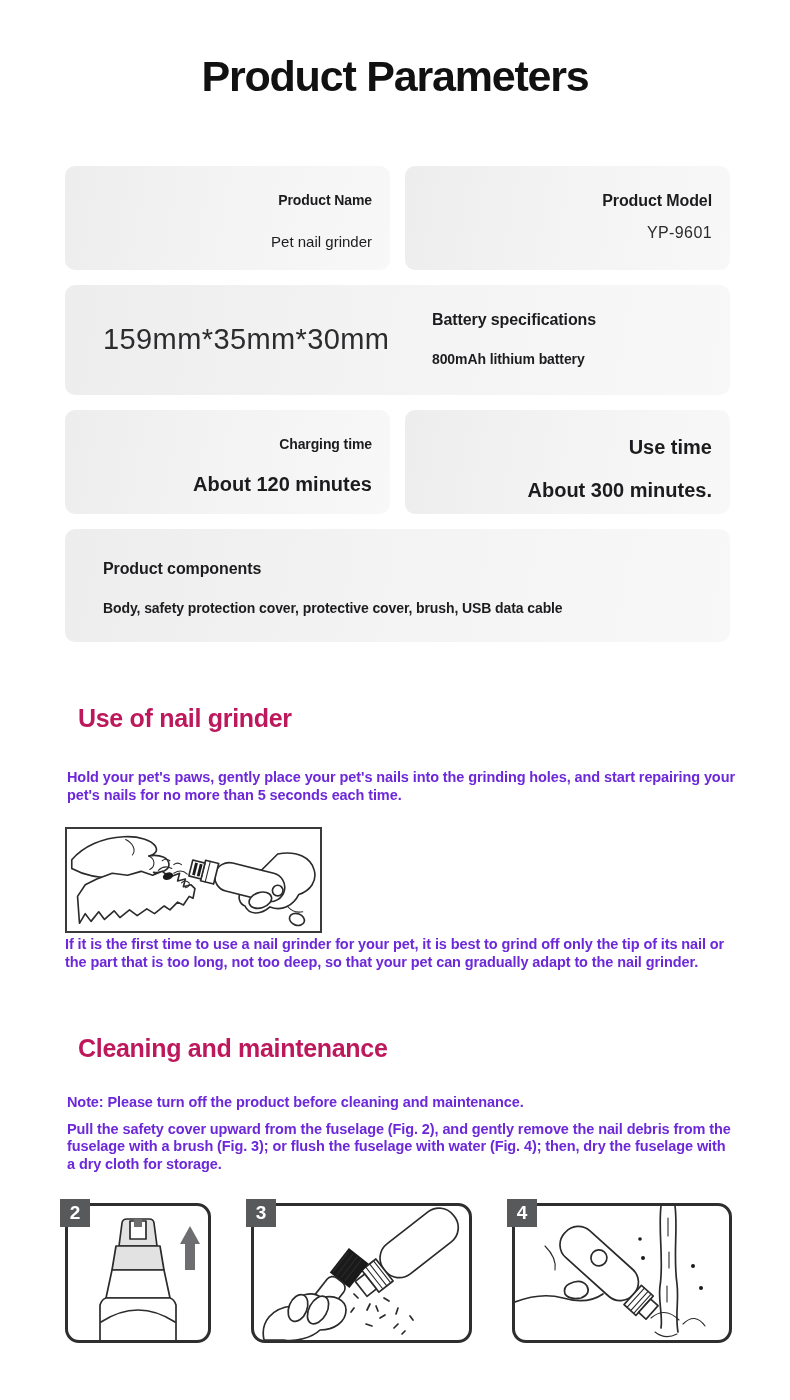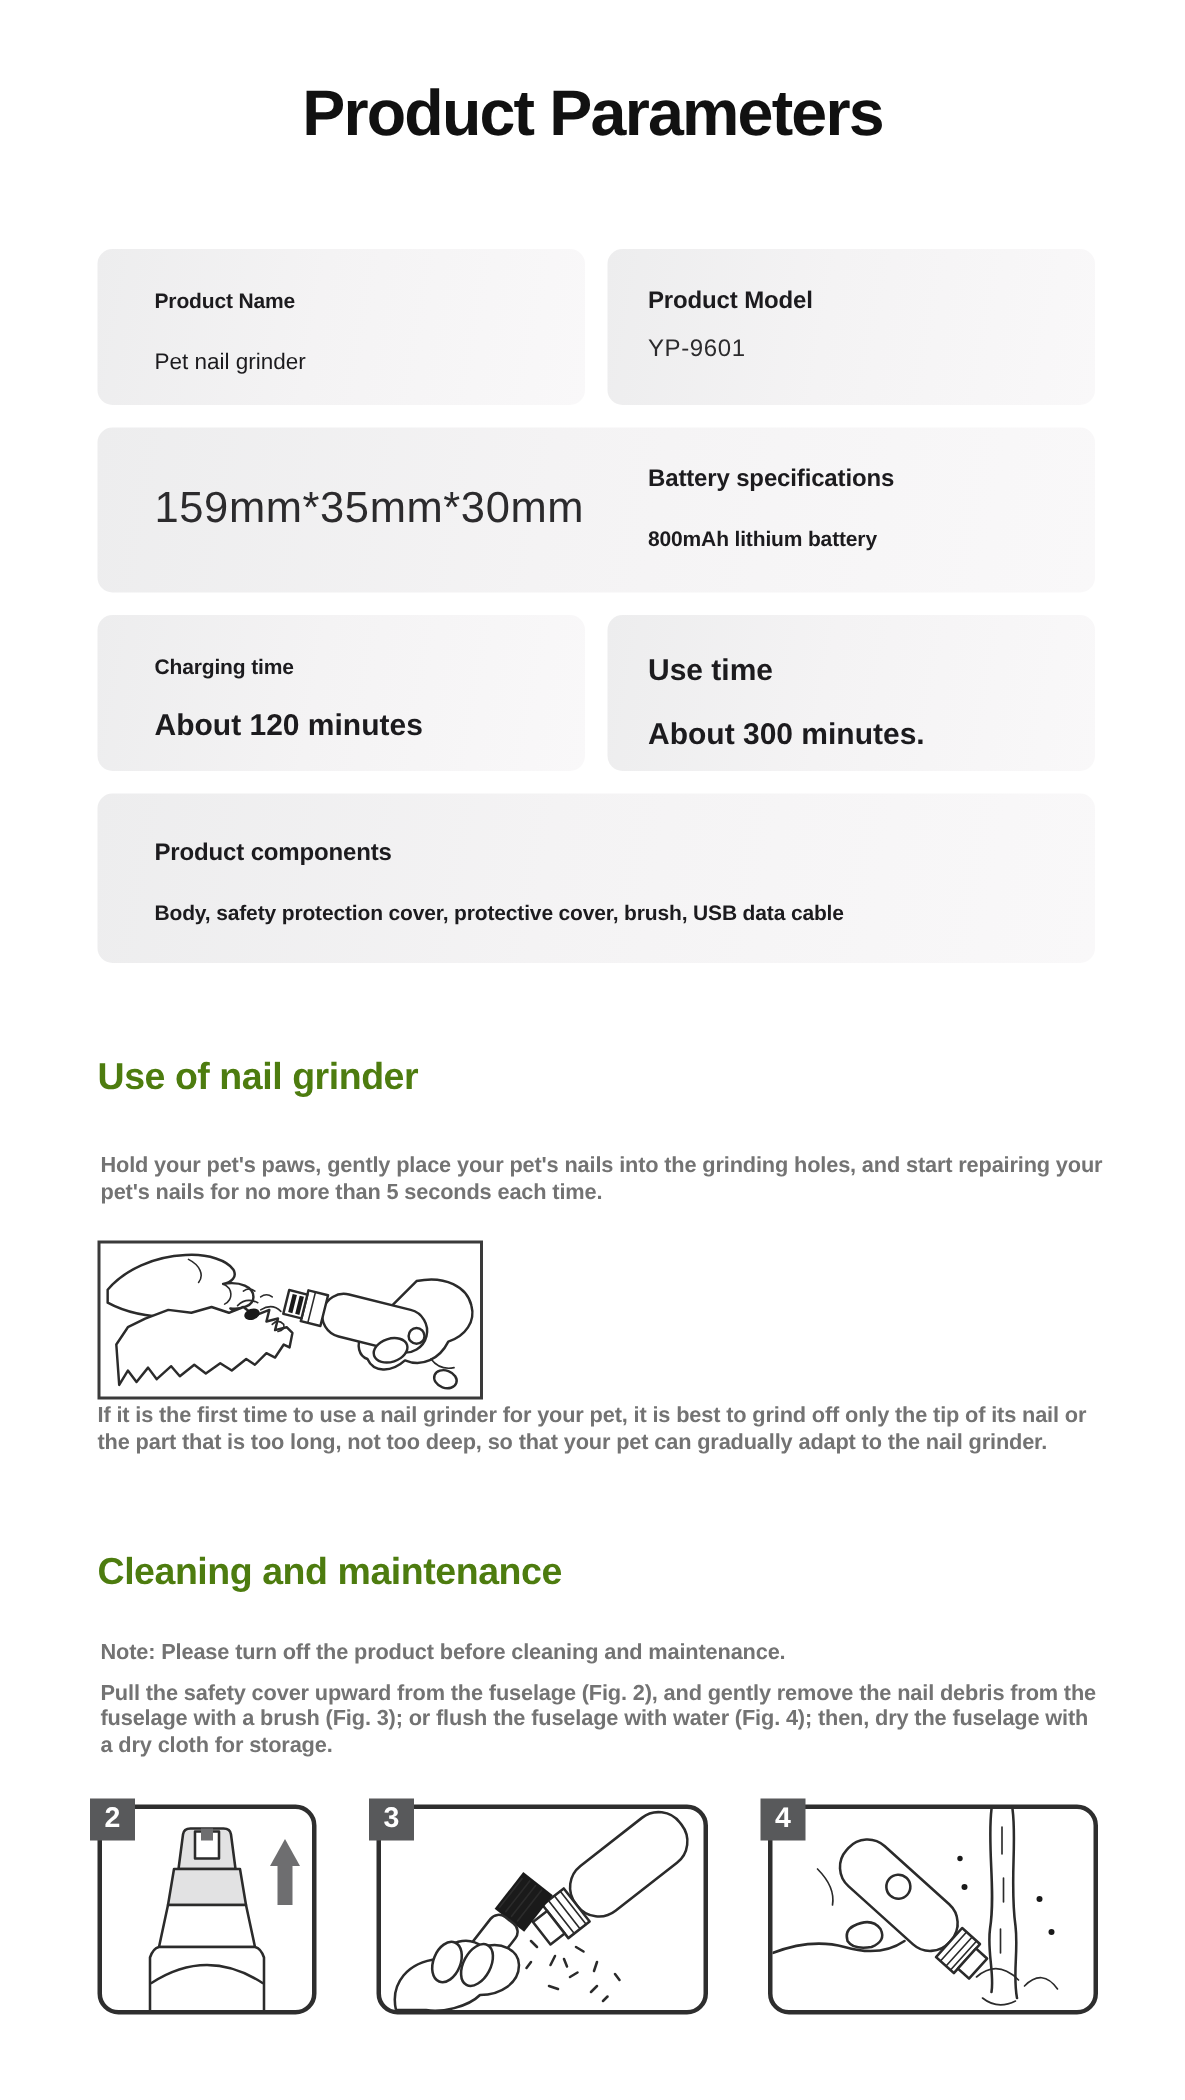--- a/index.html
+++ b/index.html
@@ -23,43 +23,43 @@
 
   
   .cards { width:665px; margin:65px 0 0 65px; display:flex; flex-direction:column; gap:15px; }
   .cards-row { display:flex; gap:15px; }
   .card {
     background:linear-gradient(100deg,#ededee 0%, #f4f3f4 45%, #f9f8f9 100%);
     border-radius:10px;
   }
   .card.half { width:325px; }
   .card.full { width:665px; }
-  .h104 { height:104px; } .h110 { height:110px; } .h113 { height:113px; }
+  .h104 { height:104px;text-align:right; } .h110 { height:110px; } .h113 { height:113px; }
   .pad-a { padding:26px 18px 0 38px; }
   .pad-b { padding:26px 18px 0 27px; }
   .split { display:flex; height:100%; }
   .split .col1 { width:367px; padding:26px 0 0 38px; }
   .split .col2 { flex:1; padding:26px 10px 0 0; }
 
   .lbl    { font-size:14px; font-weight:700; letter-spacing:-0.1px; }
   .lbl-lg { font-size:16px; font-weight:700; letter-spacing:-0.1px; }
   .val-sm  { font-size:15px; font-weight:400; }
   .val-md  { font-size:20px; font-weight:700; }
   .val-xl  { font-size:16px; font-weight:400; letter-spacing:0.4px; color:#2c2b2d; }
   .val-xxl { font-size:29px; font-weight:400; letter-spacing:0.4px; color:#2c2b2d; }
   .mt25 { margin-top:25px; } .mt21 { margin-top:21px; } .mt20 { margin-top:20px; }
   .mt14 { margin-top:14px; } .mt12 { margin-top:12px; } .mt22 { margin-top:22px; }
 
   
   .section { width:670px; margin-left:65px; }
-  .section-h { font-size:25px; font-weight:800; letter-spacing:-0.3px; color:#4d7c0f; margin:0; }
+  .section-h { font-size:25px; font-weight:800; letter-spacing:-0.3px; color:#be185d; margin:13px; }
   .s-use { margin-top:62px; }
   .bold-para {
     font-size:14.5px; font-weight:700; line-height:17.5px;
-    letter-spacing:-0.1px; margin:0; color:#737373;
+    letter-spacing:-0.1px; margin:0; color:#6d28d9;
   }
   .p-hold  { margin-top:36px; padding-left:2px; }
   .p-first { margin-top:3px; }
   .s-clean { margin-top:63px; }
   .p-note  { margin-top:31px; padding-left:2px; }
   .p-pull  { margin-top:9px;  padding-left:2px; }
 
   
   .figure-main {
     width:257px; height:106px; margin-top:23px;

